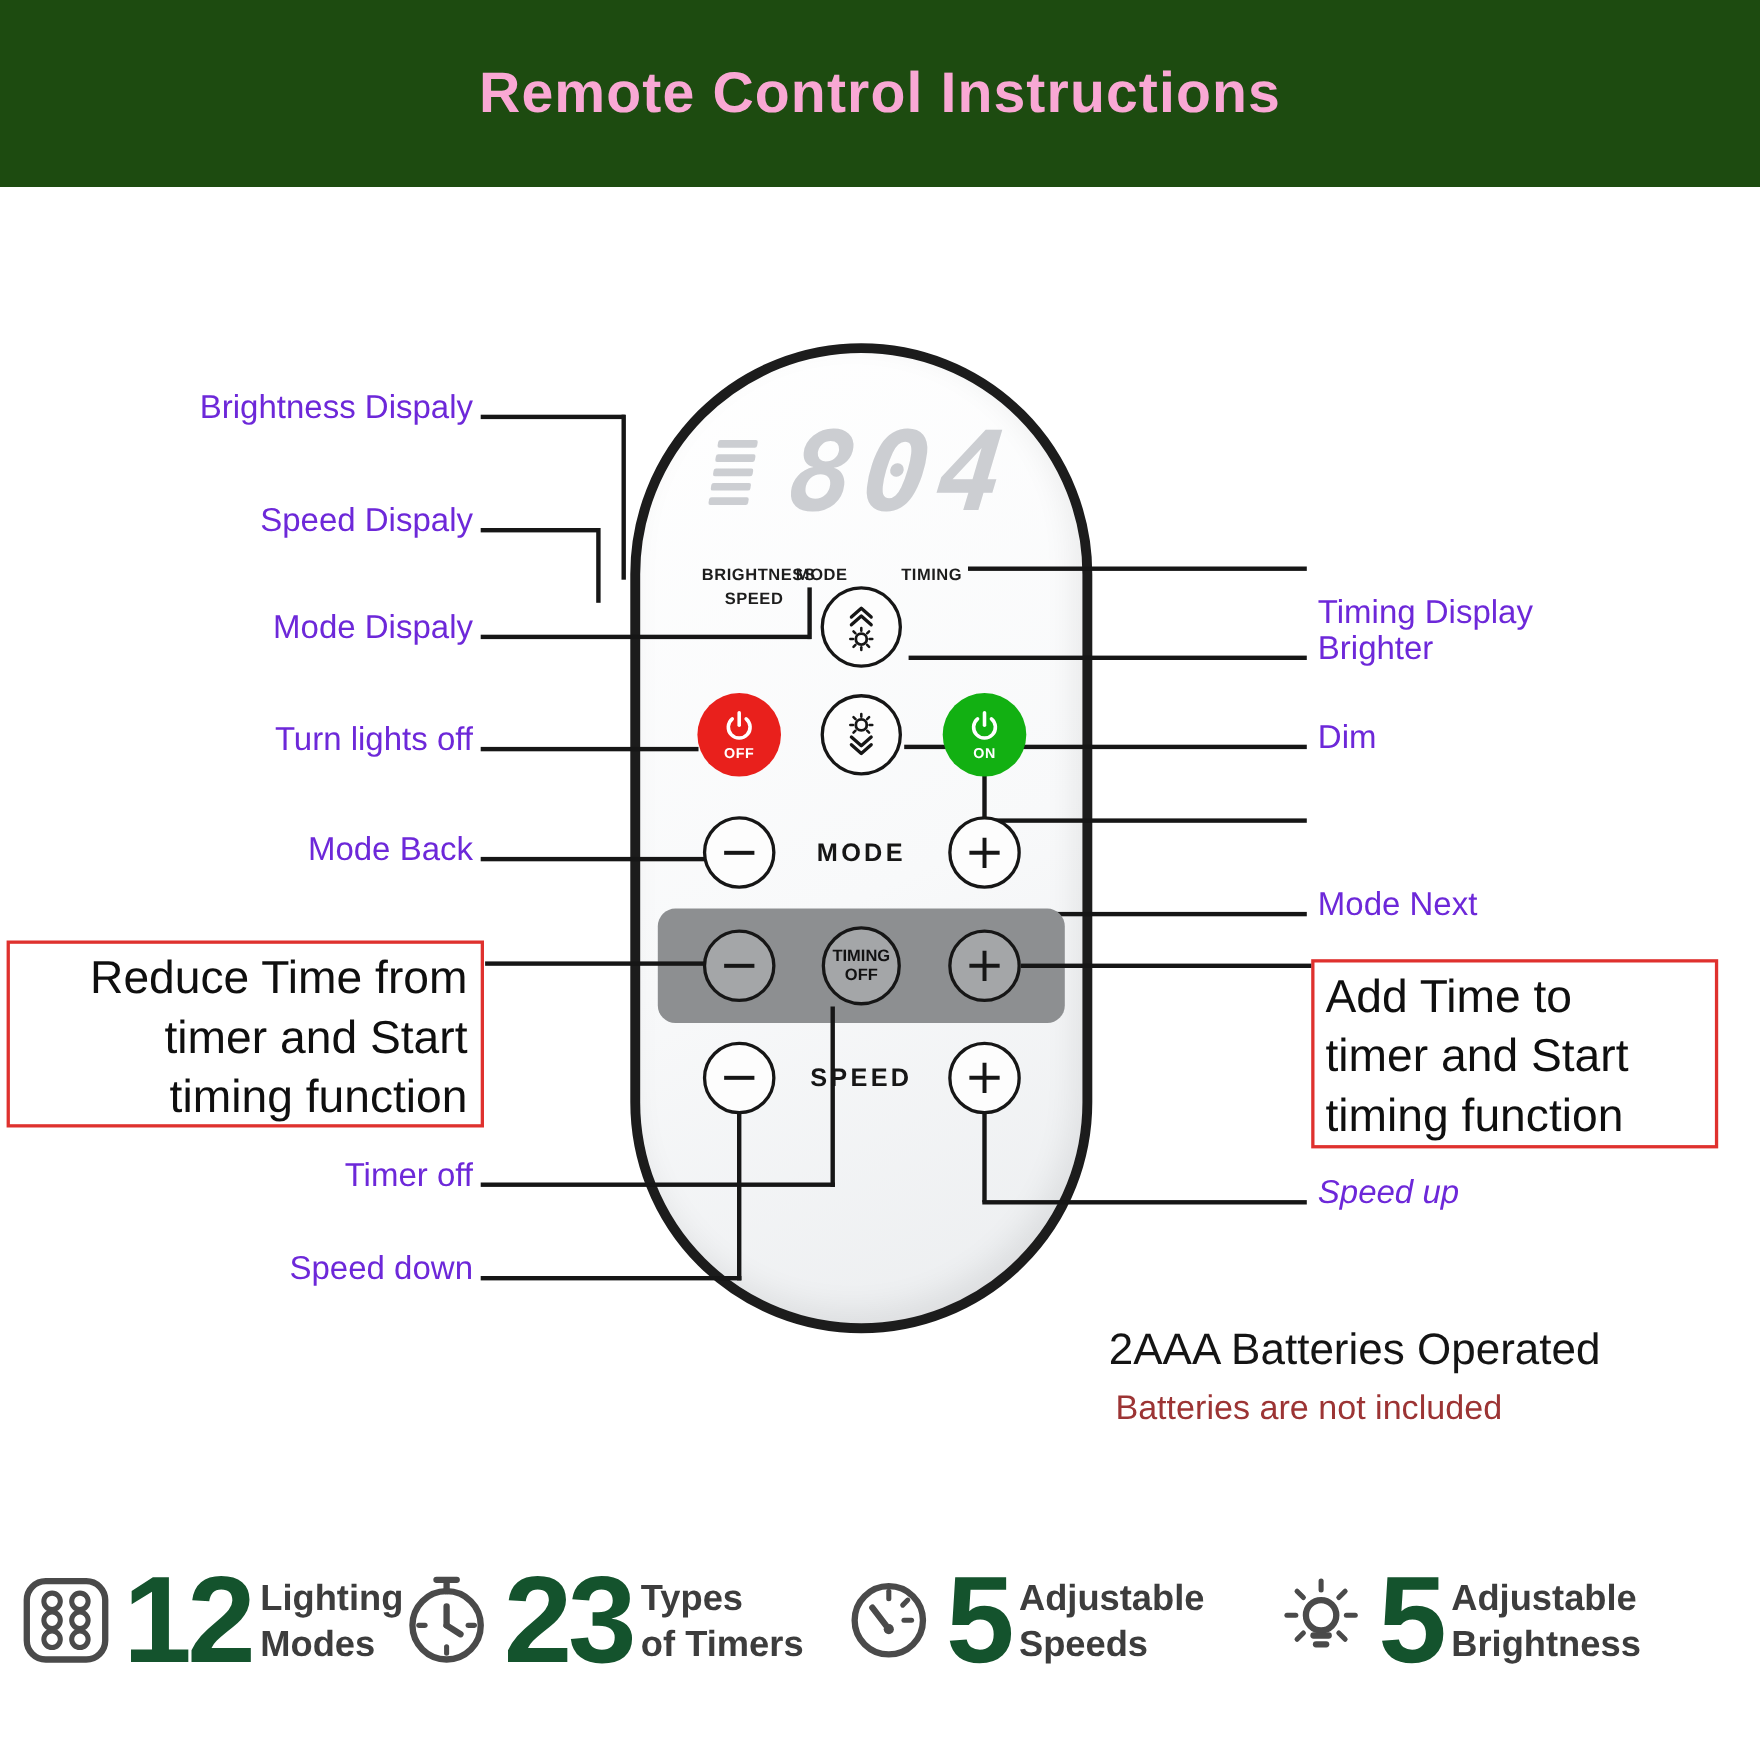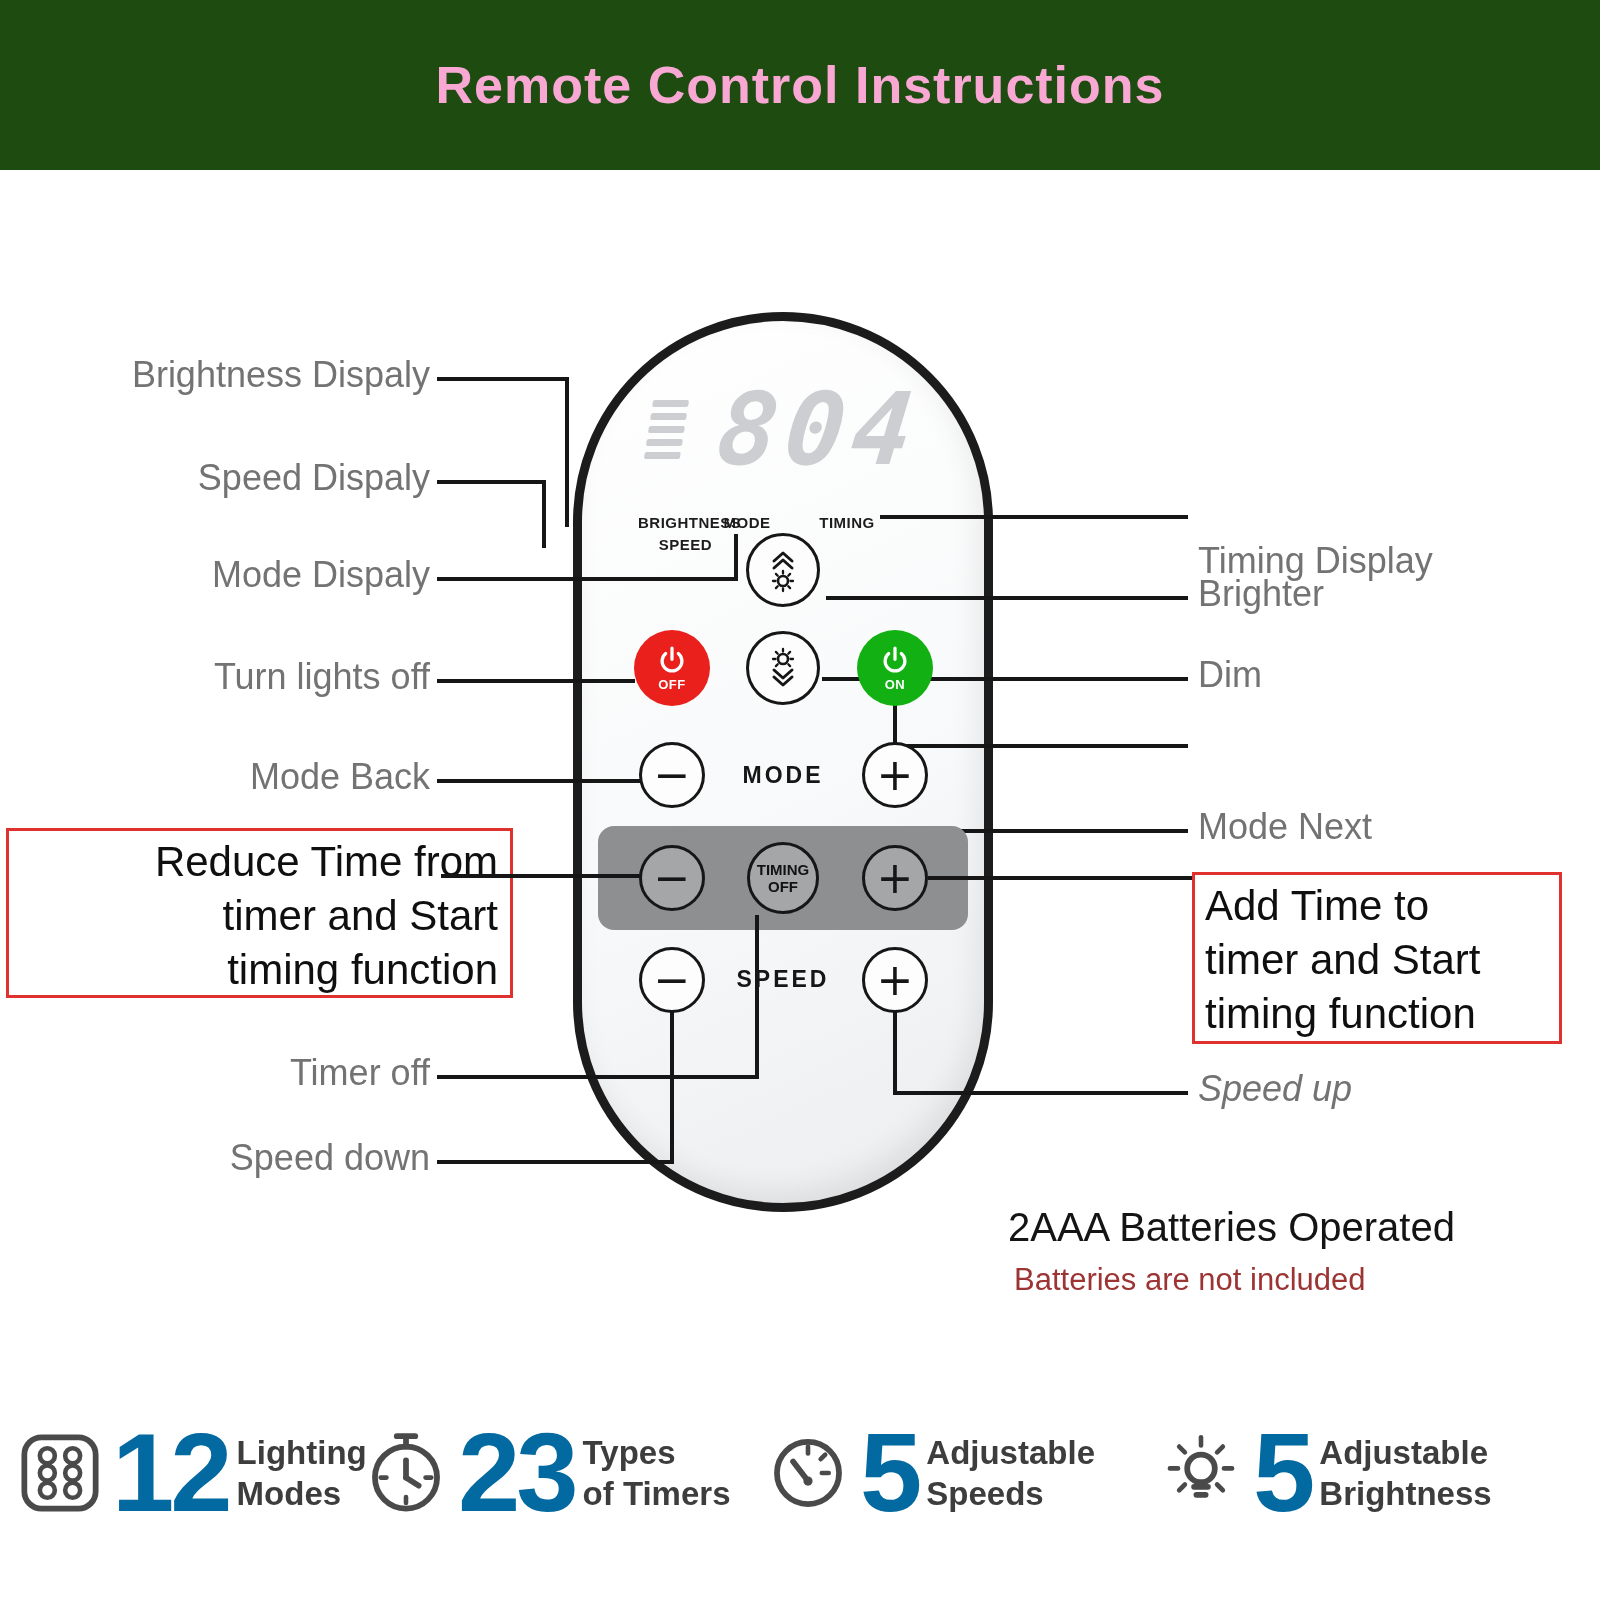--- a/index.html
+++ b/index.html
@@ -33,36 +33,36 @@
   .timing-panel{position:absolute;left:598px;top:826px;width:370px;height:104px;background:#8d8f91;
                 border-radius:16px;z-index:3;}
   .graybtn{background:#a4a6a8;}
   .timingoff-txt{font-size:15px;font-weight:bold;color:#121212;line-height:17px;text-align:center;}
 
   
   .cl{position:absolute;background:#161616;z-index:2;}
   .cl5{z-index:5;}
 
   
-  .lbl{position:absolute;z-index:2;font-size:36px;font-weight:500;color:#737373;line-height:1.25;}
+  .lbl{position:absolute;z-index:2;font-size:30px;font-weight:500;color:#6d28d9;line-height:1.25;}
   .lbl-left{left:0;width:430px;text-align:right;}
   .lbl-right{left:1198px;text-align:left;}
   .redbox{position:absolute;z-index:2;box-sizing:border-box;border:3px solid #df312e;
           font-size:42px;font-weight:500;color:#0f0f0f;line-height:54px;white-space:pre-line;}
-  .redbox-left{left:6px;top:828px;width:507px;height:170px;text-align:right;padding:4px 12px 0 0;}
+  .redbox-left{left:6px;top:855px;width:434px;height:170px;text-align:right;padding:4px 12px 0 0;}
   .redbox-right{left:1192px;top:872px;width:370px;height:172px;text-align:left;padding:4px 0 0 10px;}
 
   
   .battery-title{position:absolute;left:1008px;top:1205px;font-size:40px;font-weight:400;color:#141414;z-index:2;}
   .battery-note{position:absolute;left:1014px;top:1262px;font-size:31px;font-weight:500;color:#9c3434;z-index:2;}
 
   
   .feature{position:absolute;top:1408px;height:130px;display:flex;align-items:center;z-index:2;}
   .ficon{flex:0 0 auto;}
-  .fnum{font-size:112px;font-weight:bold;color:#0369a1;line-height:1;letter-spacing:-4px;margin-left:6px;}
+  .fnum{font-size:112px;font-weight:bold;color:#14532d;line-height:1;letter-spacing:-4px;margin-left:6px;}
   .flabel{display:flex;flex-direction:column;font-size:33px;font-weight:bold;color:#3d3d3d;
           line-height:41px;margin-left:8px;}
   svg{display:block;}
 </style>
 </head>
 <body>
 
 <div class="canvas">
 
   <div class="header">

